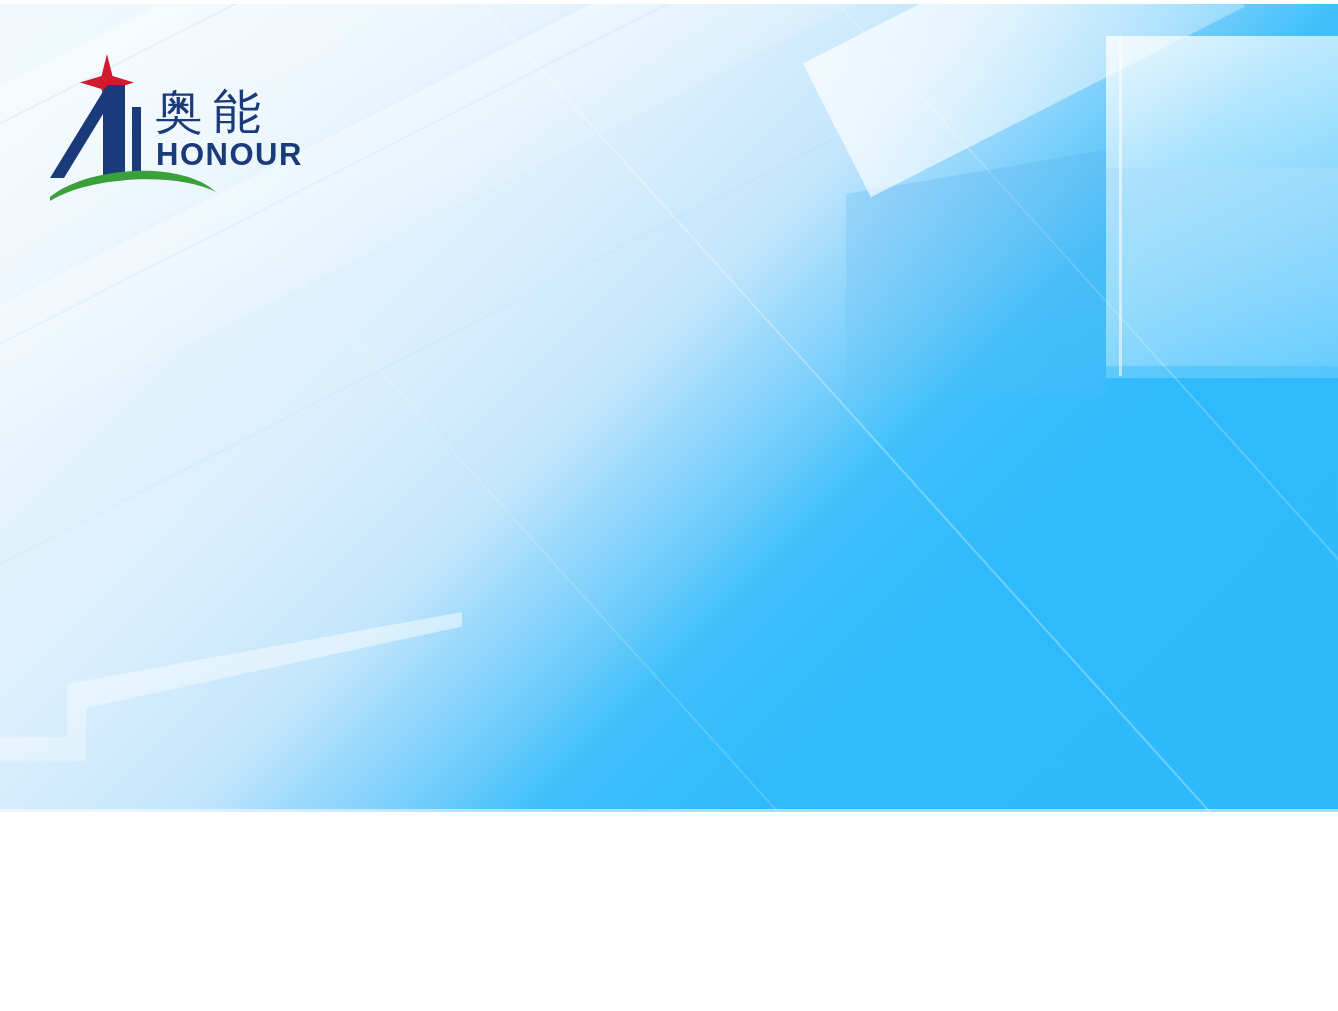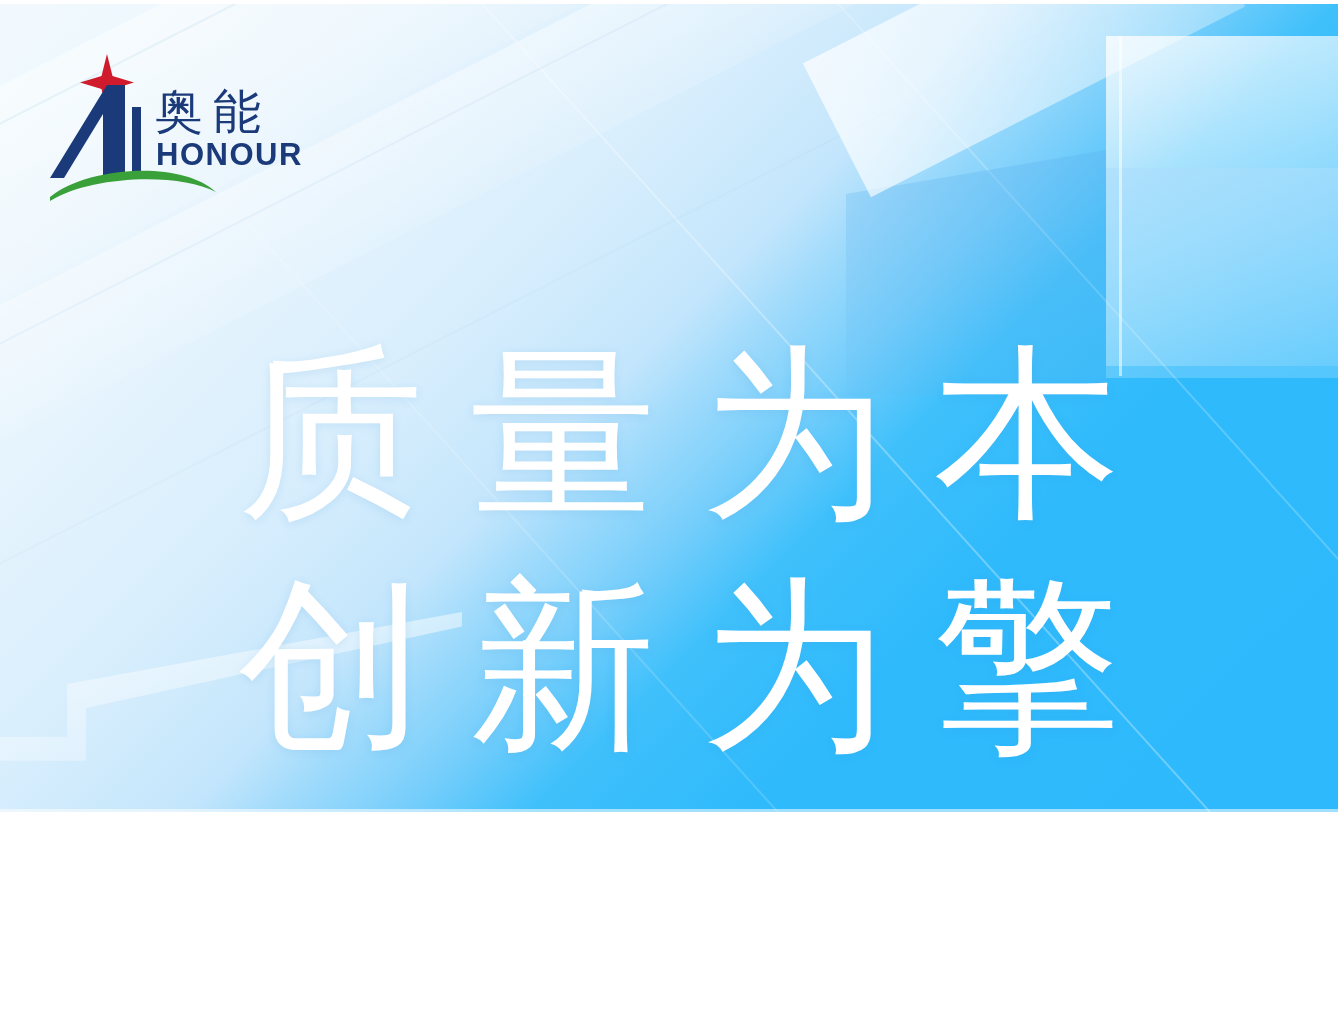--- a/index.html
+++ b/index.html
@@ -257,18 +257,14 @@
       <g>
         <path d="M0 145 C38 114 132 108 166 140 C128 120 40 124 0 149 Z" fill="#3aa03a"></path>
       </g>
 
       <text x="105" y="76" font-family="'DejaVu Sans','Liberation Sans',sans-serif" font-size="48" font-weight="500" fill="#1b3a7a" letter-spacing="10">奥能</text>
 
       <text x="106" y="113" font-family="'Liberation Sans','DejaVu Sans',sans-serif" font-size="31" font-weight="700" fill="#1b3a7a" letter-spacing="1.5">HONOUR</text>
     </svg>
   </div>
 
-  <div class="headline">
-    <div class="hl-line">质量为本</div>
-    <div class="hl-line">创新为擎</div>
-  </div>
 
 </div>
 
 </body></html>

